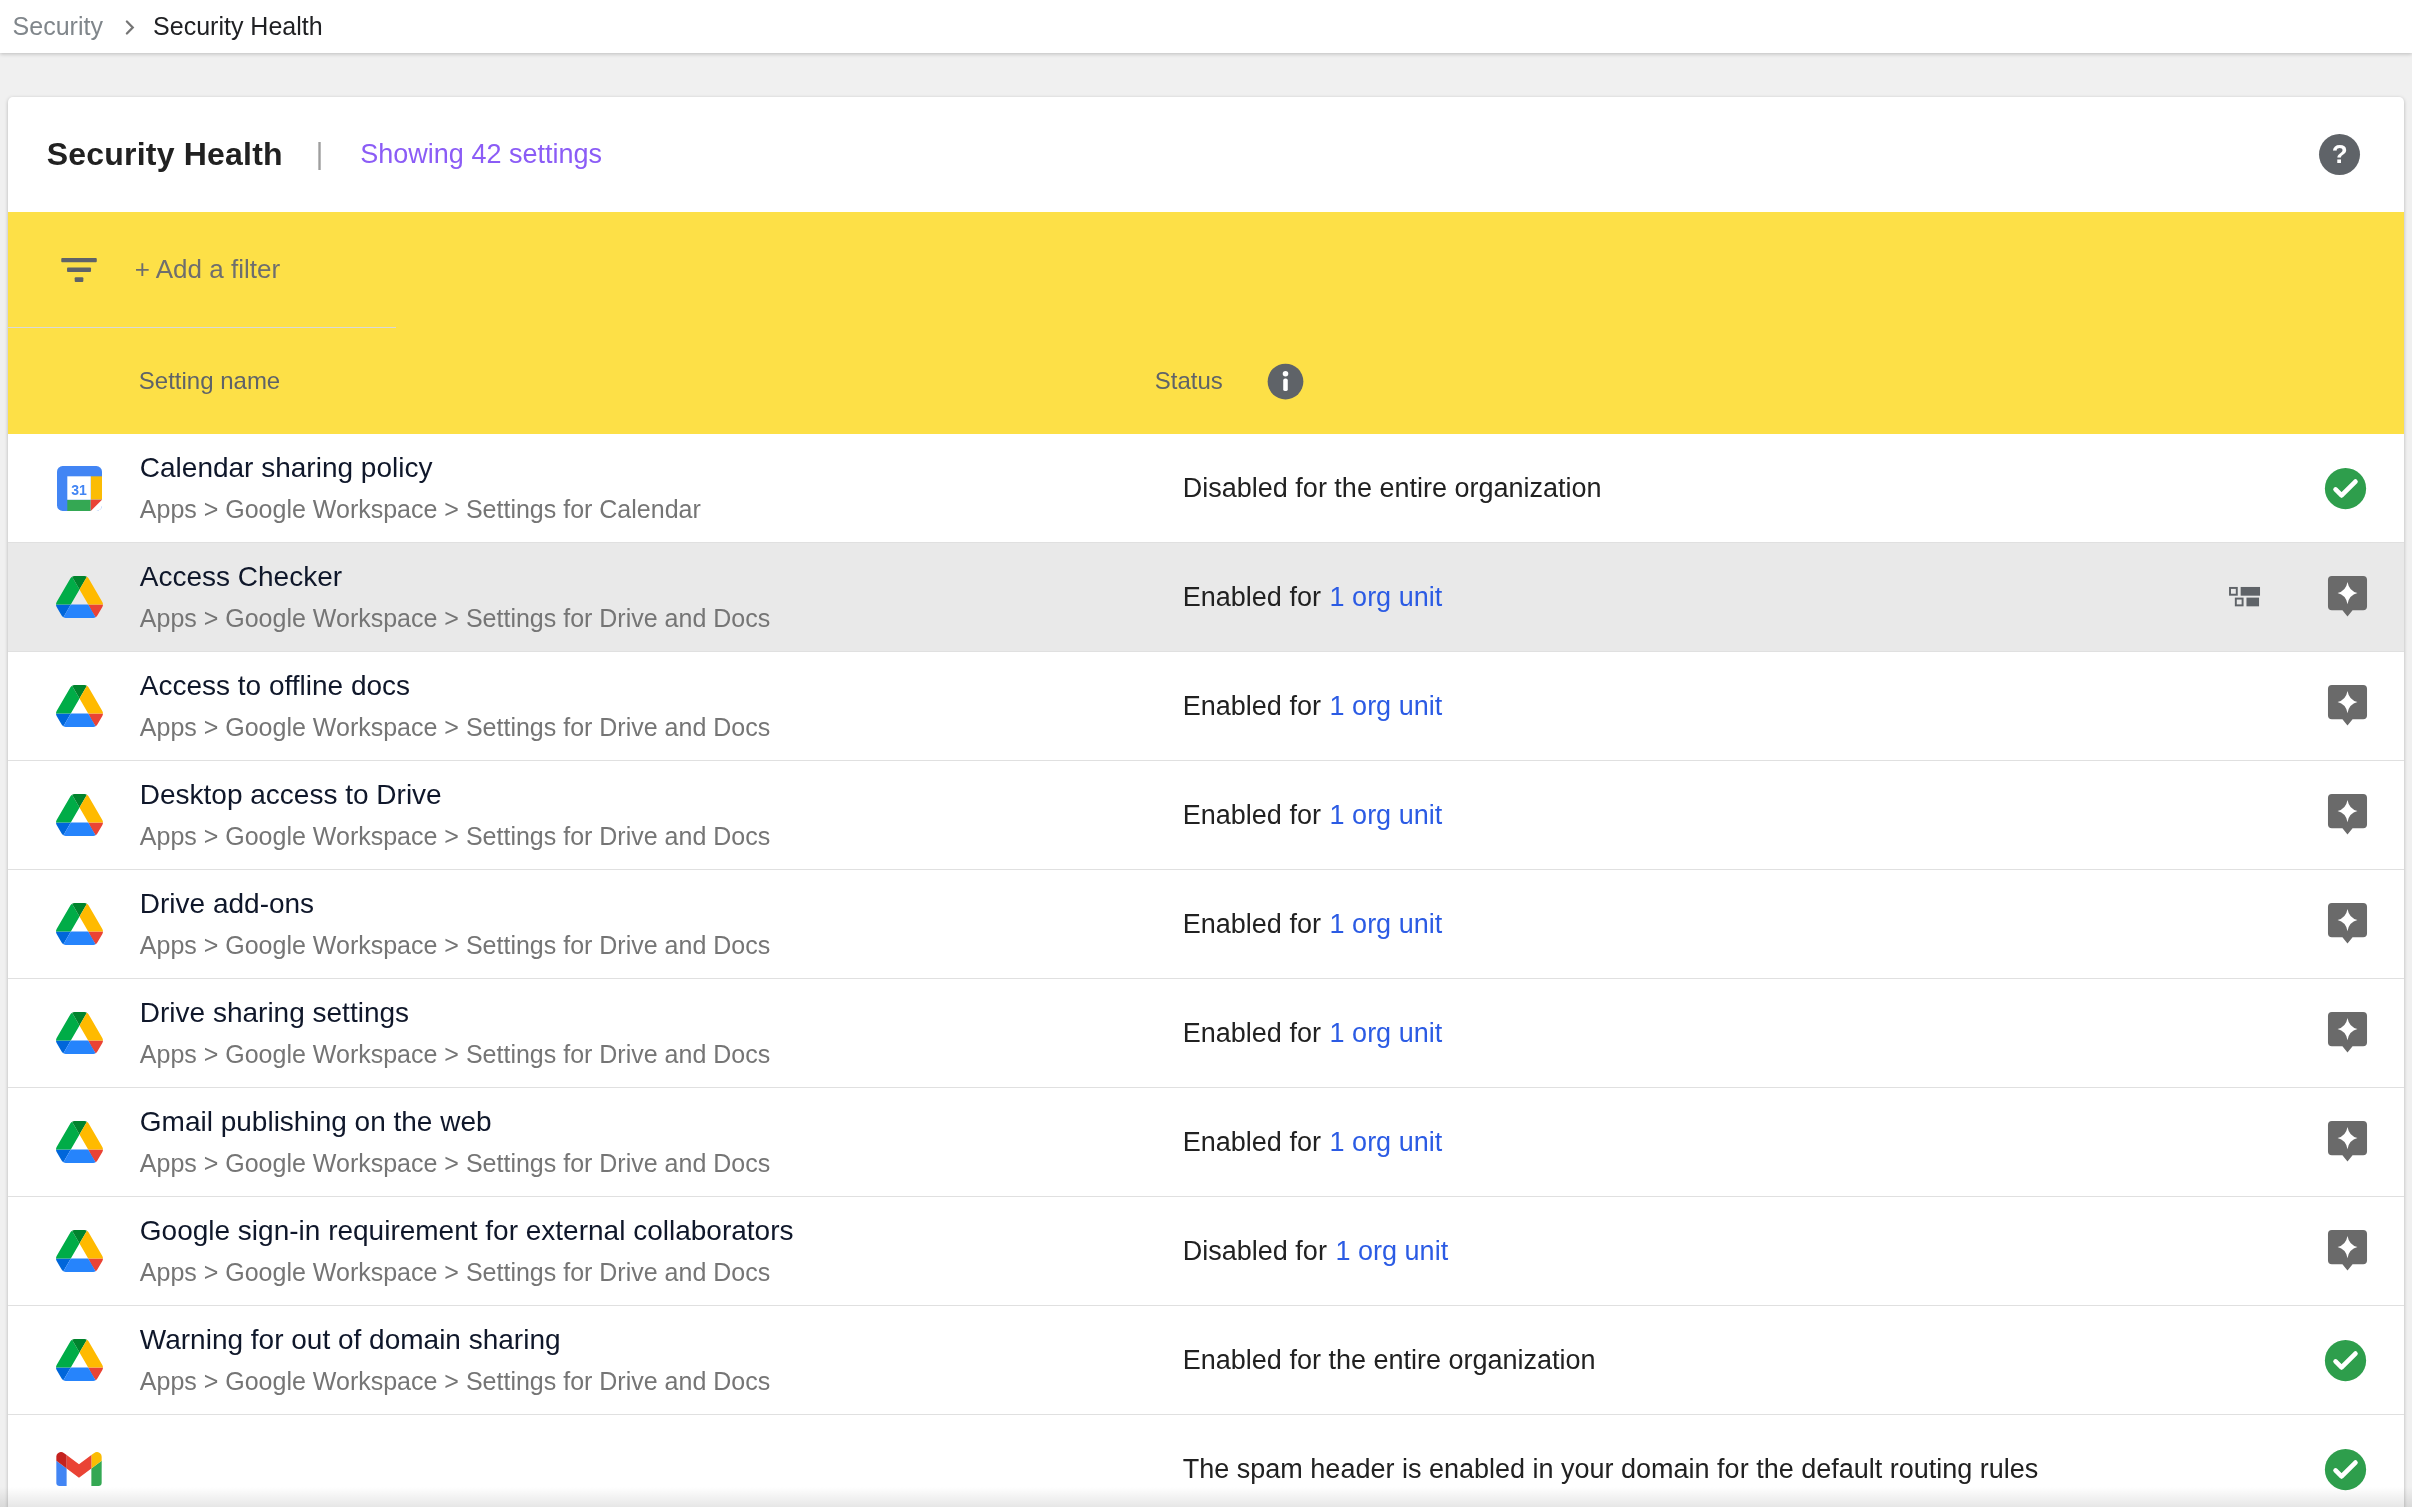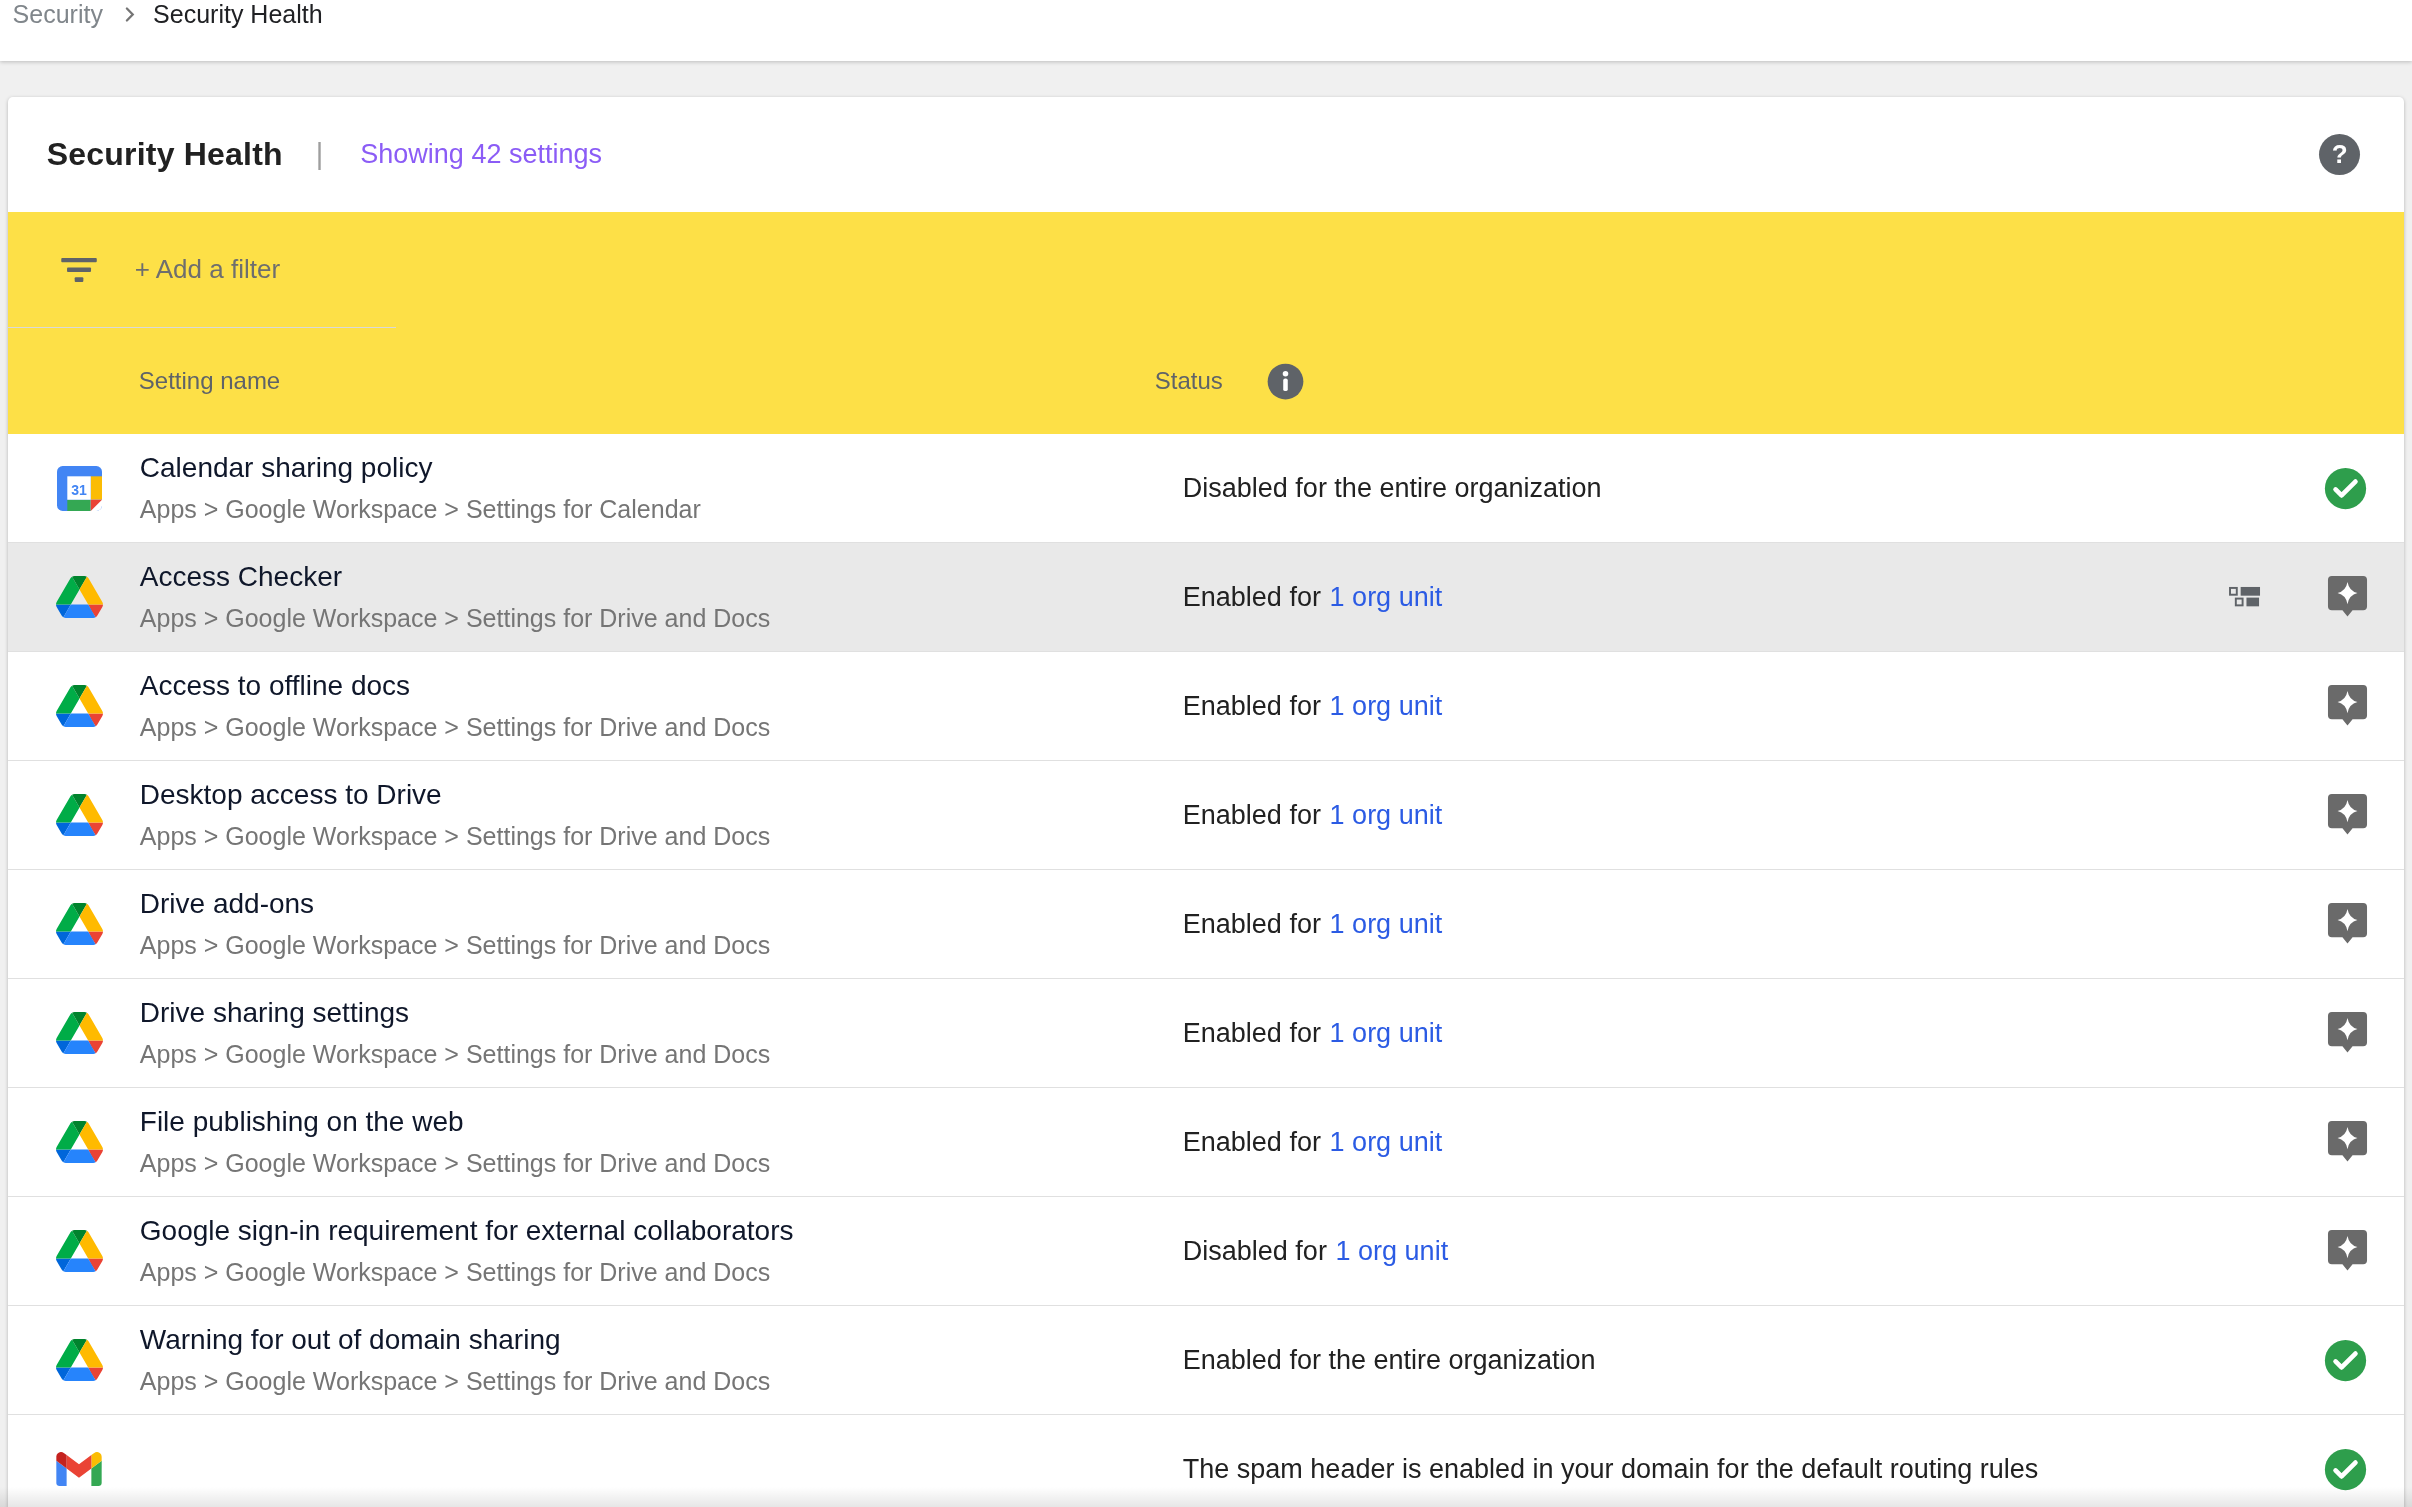--- a/index.html
+++ b/index.html
@@ -5,21 +5,21 @@
 <style>
   * { margin:0; padding:0; box-sizing:border-box; }
   html,body { width:2412px; height:1508px; overflow:hidden; }
   body {
     font-family:"Liberation Sans","DejaVu Sans",sans-serif;
     background:#f0f0f0; color:#212121; position:relative;
   }
 
   
   .breadcrumb-bar {
-    height:61px; background:#fff; display:flex; align-items:flex-start;
+    height:53px; background:#fff; display:flex; align-items:center;
     padding-left:12.6px; position:relative; z-index:3;
     box-shadow:0 1px 3.9px rgba(0,0,0,.22);
   }
   .crumb { font-size:25px; }
   .crumb.parent { color:#80868b; cursor:pointer; }
   .crumb.current { color:#202124; font-weight:500; }
   .crumb-chevron { margin:1.9px 11.6px 0 13.6px; display:flex; }
 
   
   .card {
@@ -311,21 +311,21 @@
           <svg width="47" height="42" viewBox="0 0 87.3 78">
             <path d="m6.6 66.85 3.85 6.65c.8 1.4 1.95 2.5 3.3 3.3l13.75-23.8h-27.5c0 1.55.4 3.1 1.2 4.5z" fill="#0066da"></path>
             <path d="m43.65 25-13.75-23.8c-1.35.8-2.5 1.9-3.3 3.3l-25.4 44a9.06 9.06 0 0 0-1.2 4.5h27.5z" fill="#00ac47"></path>
             <path d="m73.55 76.8c1.35-.8 2.5-1.9 3.3-3.3l1.6-2.75 7.65-13.25c.8-1.4 1.2-2.95 1.2-4.5h-27.5l5.85 11.5z" fill="#ea4335"></path>
             <path d="m43.65 25 13.75-23.8c-1.35-.8-2.9-1.2-4.5-1.2h-18.5c-1.6 0-3.15.45-4.5 1.2z" fill="#00832d"></path>
             <path d="m59.8 53h-32.3l-13.75 23.8c1.35.8 2.9 1.2 4.5 1.2h50.8c1.6 0 3.15-.45 4.5-1.2z" fill="#2684fc"></path>
             <path d="m73.4 26.5-12.7-22c-.8-1.4-1.95-2.5-3.3-3.3l-13.75 23.8 16.15 28h27.45c0-1.55-.4-3.1-1.2-4.5z" fill="#ffba00"></path>
           </svg>
         </div>
         <div class="row-text">
-          <div class="row-title">File publishing on the web</div>
+          <div class="row-title">Gmail publishing on the web</div>
           <div class="row-path">Apps &gt; Google Workspace &gt; Settings for Drive and Docs</div>
         </div>
         <div class="row-status">
           <span class="status-text">Enabled for</span>
           <a class="status-link">1 org unit</a>
         </div>
         <div class="row-actions">
           <span class="status-icon">
             <svg width="41" height="45" viewBox="0 0 21 23">
               <path d="M2.5 0.5h16a2 2 0 0 1 2 2v13.5a2 2 0 0 1-2 2h-5.4l-2.6 3.2-2.6-3.2H2.5a2 2 0 0 1-2-2V2.5a2 2 0 0 1 2-2z" fill="#6a6a6a"></path>

